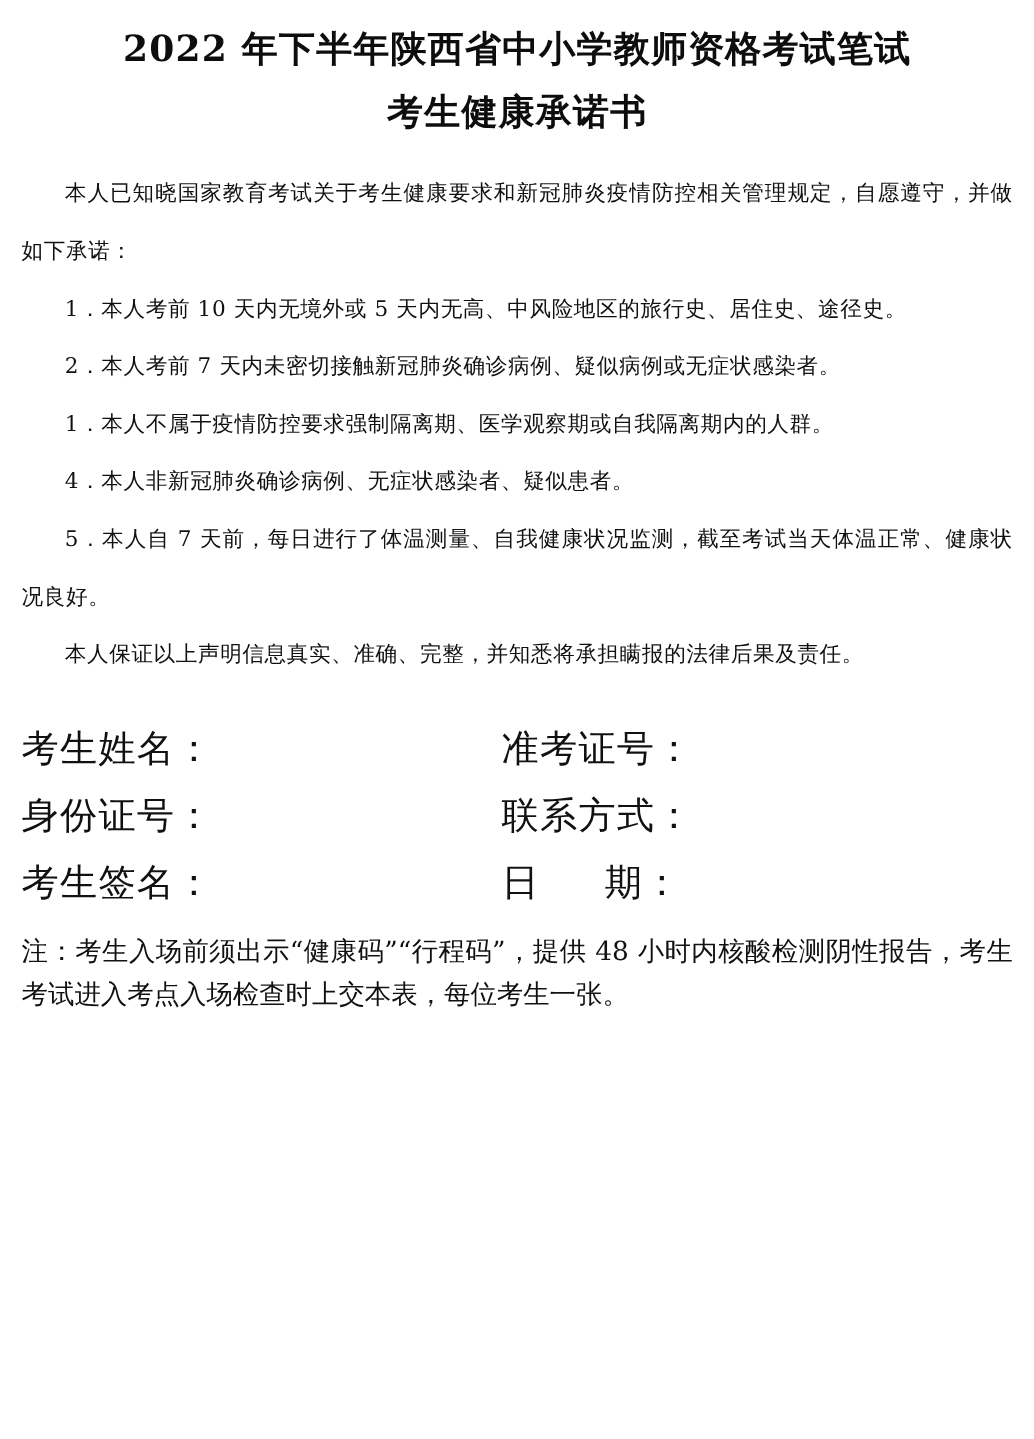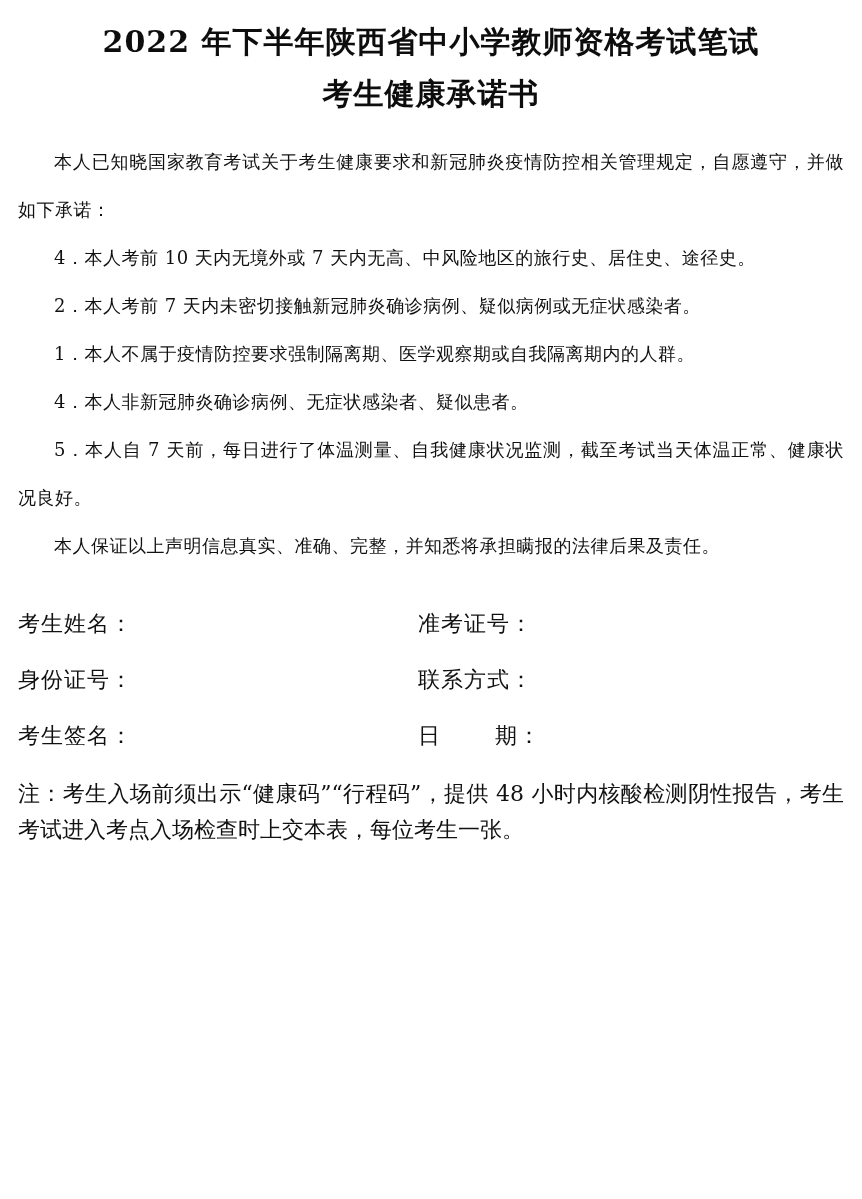--- a/index.html
+++ b/index.html
@@ -45,21 +45,21 @@
     text-indent: 2em;
     color: #111111;
     letter-spacing: 0.5px;
   }
   .fields {
     margin-top: 26px;
   }
   .field-row {
     display: flex;
     align-items: flex-end;
-    font-size: 22px;
+    font-size: 31px;
     line-height: 56px;
     letter-spacing: 1px;
   }
   .field-left {
     width: 400px;
     flex: 0 0 400px;
   }
   .field-right {
     flex: 1 1 auto;
   }
@@ -82,21 +82,21 @@
 
 <div class="page">
 
   <div class="title-block">
     <div class="title-line">2022 年下半年陕西省中小学教师资格考试笔试</div>
     <div class="title-line">考生健康承诺书</div>
   </div>
 
   <div class="body-block">
     <p class="para">本人已知晓国家教育考试关于考生健康要求和新冠肺炎疫情防控相关管理规定，自愿遵守，并做如下承诺：</p>
-    <p class="para">4．本人考前 10 天内无境外或 7 天内无高、中风险地区的旅行史、居住史、途径史。</p>
+    <p class="para">1．本人考前 10 天内无境外或 5 天内无高、中风险地区的旅行史、居住史、途径史。</p>
     <p class="para">2．本人考前 7 天内未密切接触新冠肺炎确诊病例、疑似病例或无症状感染者。</p>
     <p class="para">1．本人不属于疫情防控要求强制隔离期、医学观察期或自我隔离期内的人群。</p>
     <p class="para">4．本人非新冠肺炎确诊病例、无症状感染者、疑似患者。</p>
     <p class="para">5．本人自 7 天前，每日进行了体温测量、自我健康状况监测，截至考试当天体温正常、健康状况良好。</p>
     <p class="para">本人保证以上声明信息真实、准确、完整，并知悉将承担瞒报的法律后果及责任。</p>
   </div>
 
   <div class="fields">
 
     <div class="field-row">

